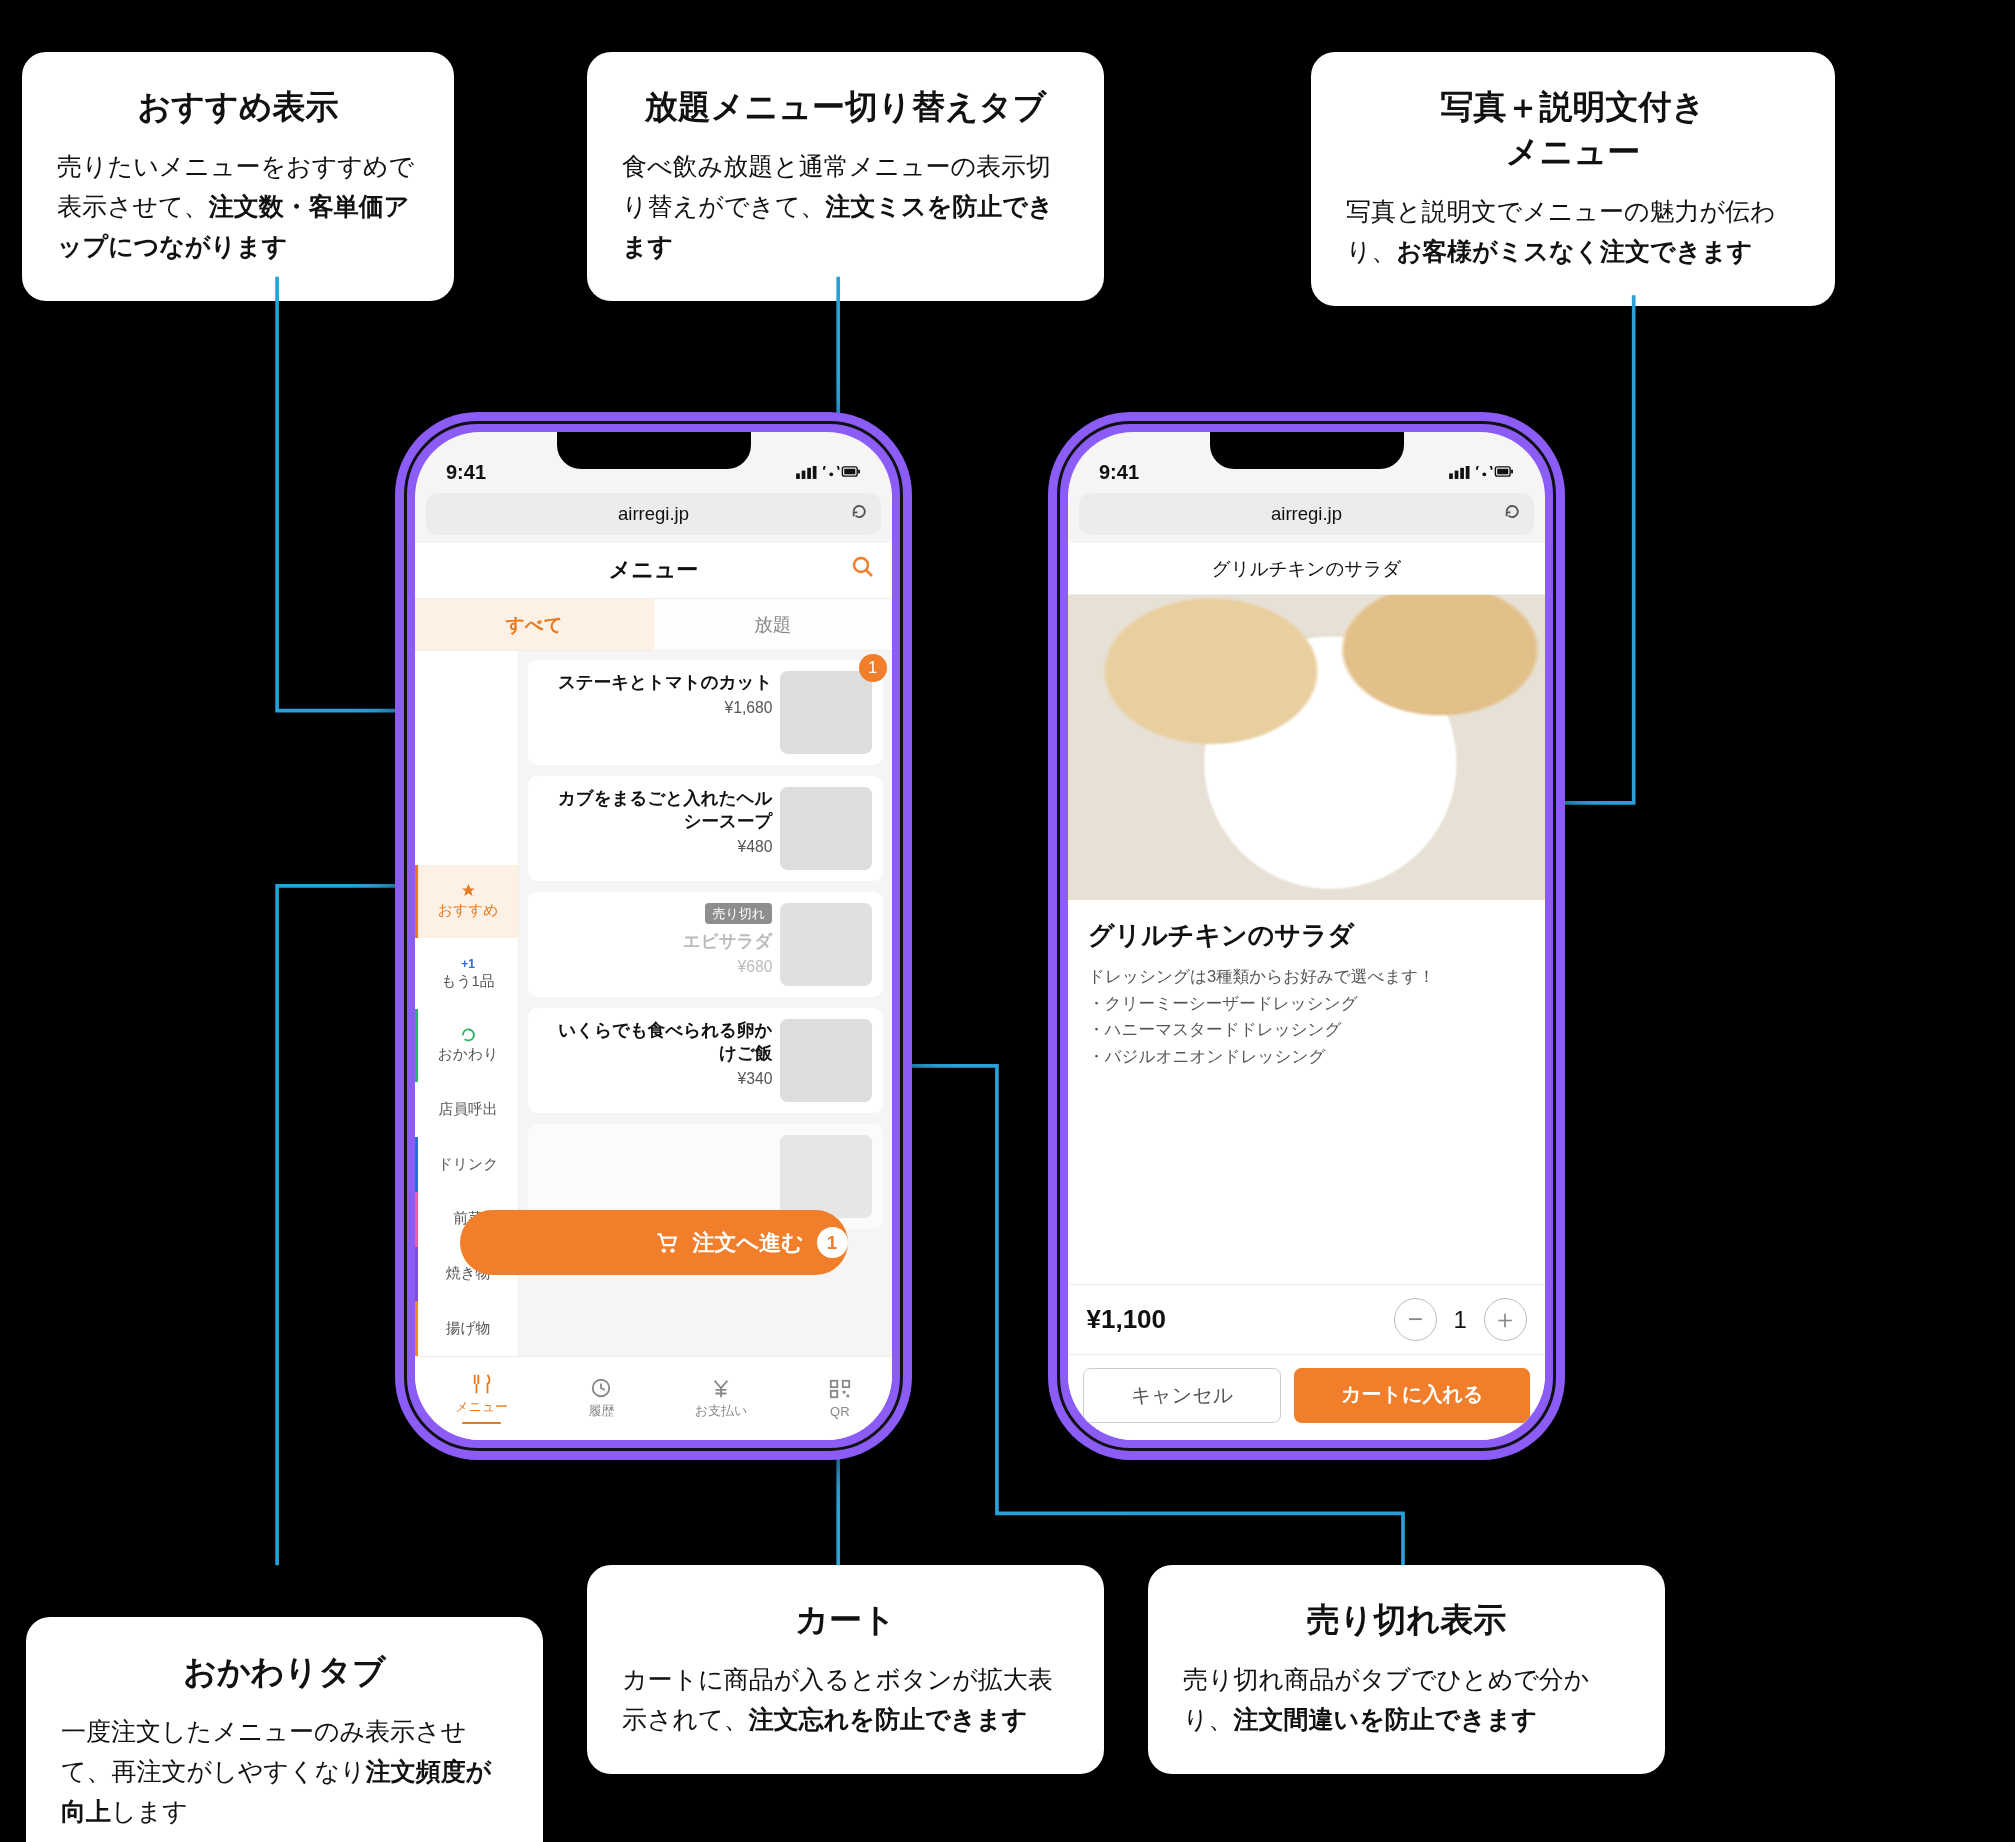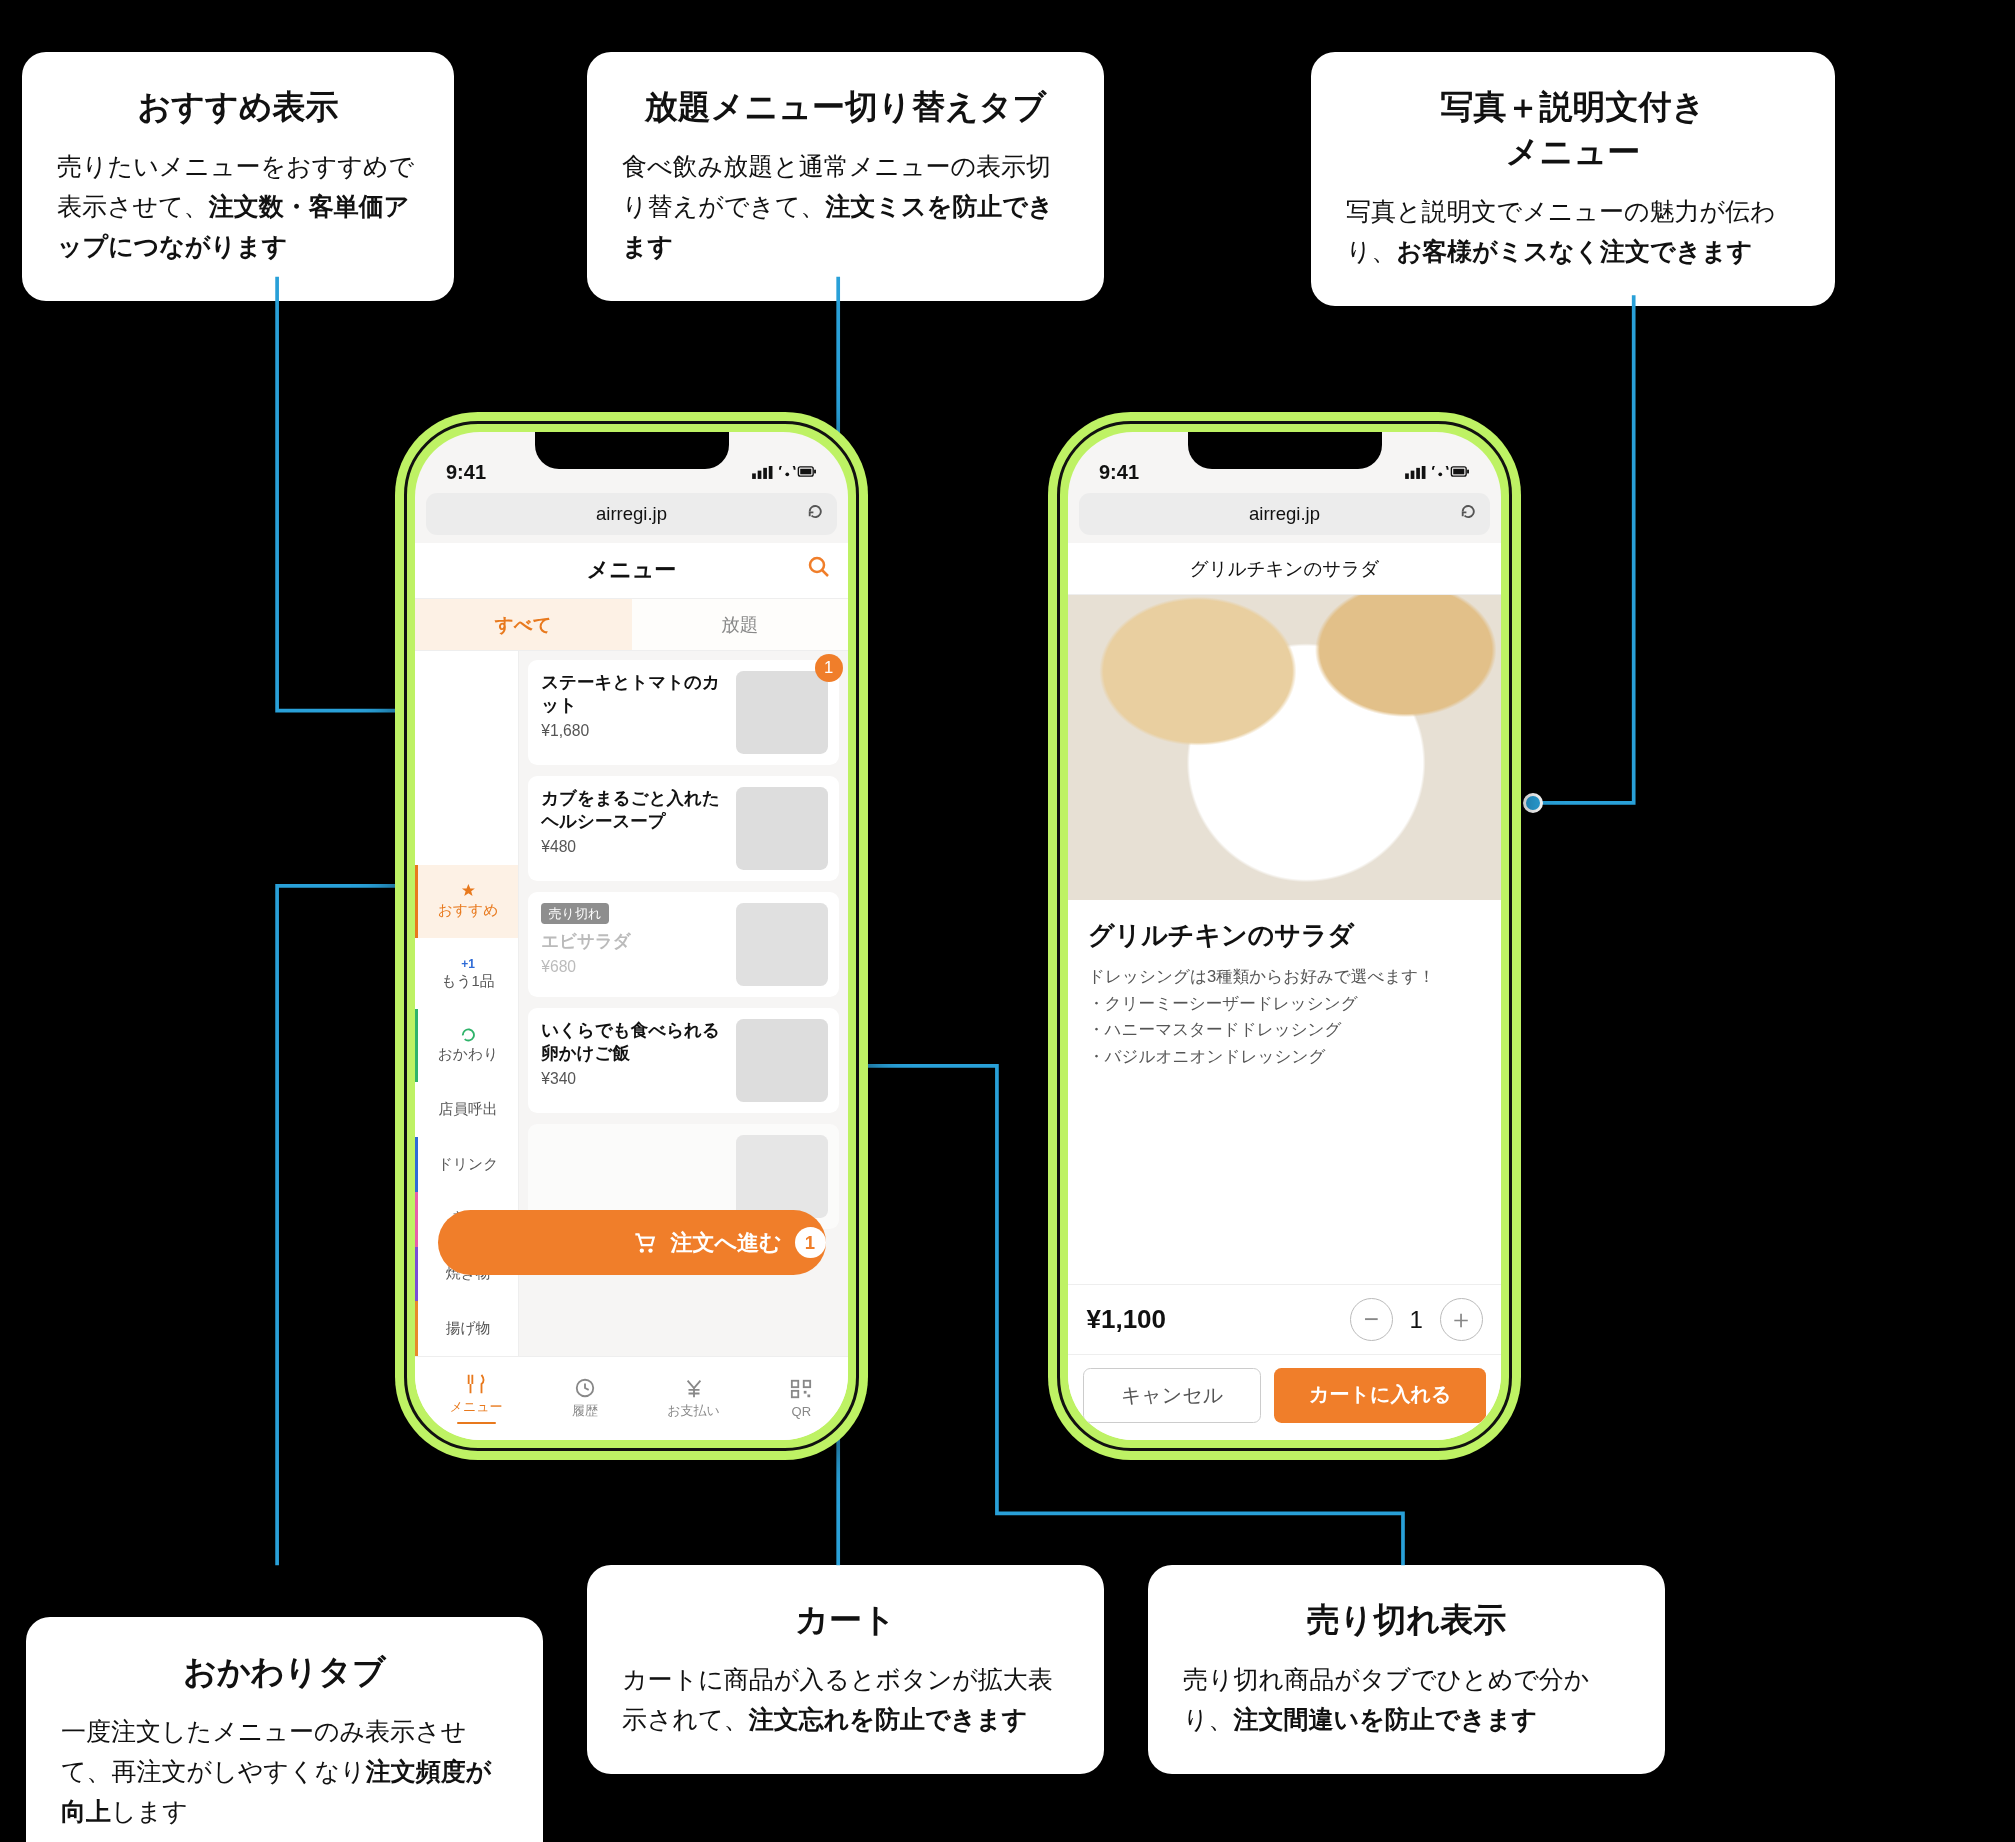--- a/index.html
+++ b/index.html
@@ -59,23 +59,23 @@
     width: 20px; height: 20px;
     border-radius: 50%;
     background: #29A0D8;
     border: 3.7px solid #fff;
     box-sizing: border-box;
   }
 
   
   .phone {
     position: absolute;
-    width: 473px;
+    width: 517px;
     height: 1048px;
-    background: #bef264;
+    background: #8b5cf6;
     border-radius: 83px;
     box-shadow: 0 9.2px 37px rgba(0,0,0,0.5);
   }
   .phone::after {
     content: "";
     position: absolute;
     inset: 9.2px;
     border-radius: 74px;
     border: 3.7px solid #111;
     pointer-events: none;
@@ -201,20 +201,21 @@
   .accent-green { border-left-color: #2FB36A !important; }
   .accent-pink { border-left-color: #E75FA9 !important; }
   .accent-purple { border-left-color: #7A4FD6 !important; }
   .accent-orange { border-left-color: #E88A2A !important; }
   .side .plus1 { color:#2E6BD6; font-weight:700; font-size:12px; display:block; margin-bottom:1.8px;}
 
   .list {
     flex: 1;
     padding: 9.2px 9.2px 0 9.2px;
     overflow: hidden;
+    text-align: right;
   }
   .card {
     background: #fff;
     border-radius: 9.2px;
     margin-bottom: 11px;
     display: flex;
     align-items: stretch;
     position: relative;
     padding: 11px 11px 11px 13px;
     min-height: 102px;

